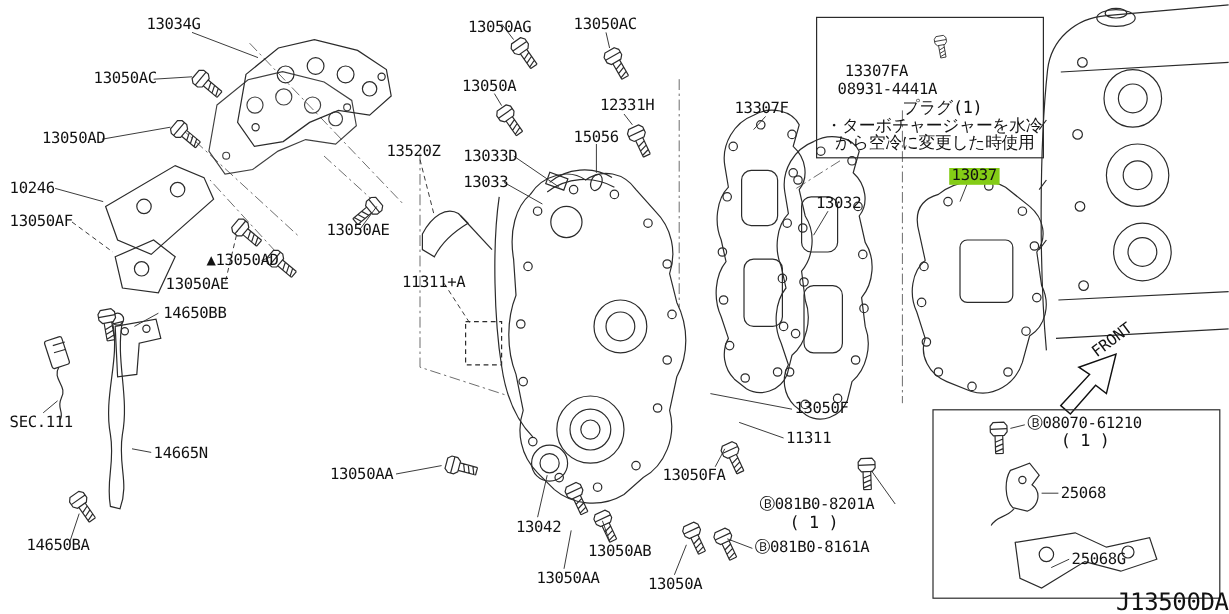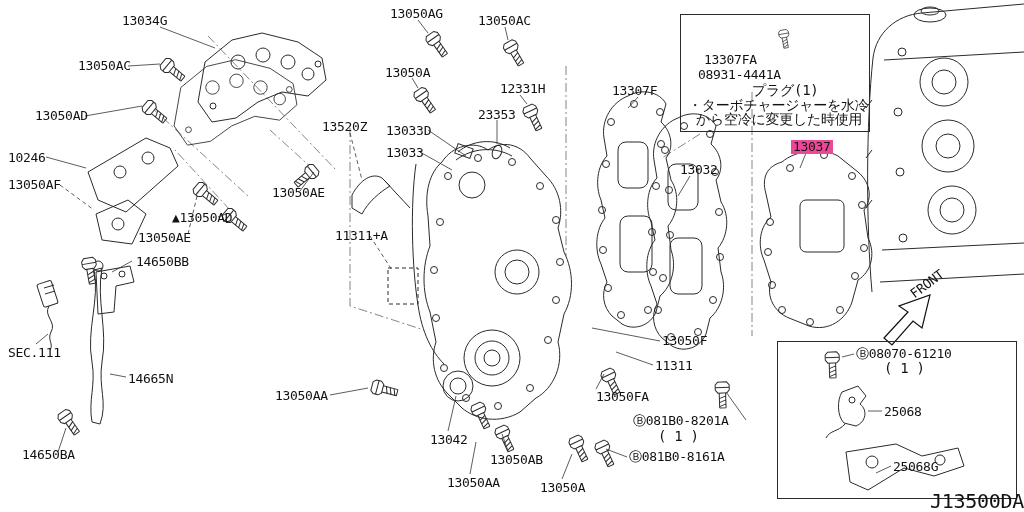--- a/index.html
+++ b/index.html
@@ -265,36 +265,36 @@
 <span class="lbl" style="left:35px;top:109px">13050AD</span>
 <span class="lbl" style="left:8px;top:151px">10246</span>
 <span class="lbl" style="left:8px;top:178px">13050AF</span>
 <span class="lbl" style="left:272px;top:186px">13050AE</span>
 <span class="lbl" style="left:172px;top:211px">▲13050AD</span>
 <span class="lbl" style="left:138px;top:231px">13050AE</span>
 <span class="lbl" style="left:136px;top:255px">14650BB</span>
 <span class="lbl" style="left:8px;top:346px">SEC.111</span>
 <span class="lbl" style="left:128px;top:372px">14665N</span>
 <span class="lbl" style="left:22px;top:448px">14650BA</span>
-<span class="lbl" style="left:390px;top:7px">13050AG</span>
+<span class="lbl" style="left:390px;top:17px">13050AG</span>
 <span class="lbl" style="left:385px;top:66px">13050A</span>
 <span class="lbl" style="left:478px;top:14px">13050AC</span>
 <span class="lbl" style="left:500px;top:82px">12331H</span>
 <span class="lbl" style="left:322px;top:120px">13520Z</span>
 <span class="lbl" style="left:386px;top:124px">13033D</span>
 <span class="lbl" style="left:386px;top:146px">13033</span>
-<span class="lbl" style="left:478px;top:108px">23353</span>
+<span class="lbl" style="left:478px;top:108px">15056</span>
 <span class="lbl" style="left:335px;top:229px">11311+A</span>
 <span class="lbl" style="left:612px;top:84px">13307F</span>
 <span class="lbl" style="left:680px;top:163px">13032</span>
-<span class="lbl hl" style="left: 791px; top: 140px; background: #ec4899;">13037</span>
+<span class="lbl hl" style="left: 791px; top: 140px; background: #84cc16;">13037</span>
 <span class="lbl" style="left:662px;top:334px">13050F</span>
 <span class="lbl" style="left:655px;top:359px">11311</span>
 <span class="lbl" style="left:275px;top:389px">13050AA</span>
-<span class="lbl" style="left:596px;top:390px">13050FA</span>
+<span class="lbl" style="left:552px;top:390px">13050FA</span>
 <span class="lbl" style="left:430px;top:433px">13042</span>
 <span class="lbl" style="left:490px;top:453px">13050AB</span>
 <span class="lbl" style="left:447px;top:476px">13050AA</span>
 <span class="lbl" style="left:540px;top:481px">13050A</span>
 <span class="lbl" style="left:633px;top:414px">Ⓑ081B0-8201A</span>
 <span class="lbl sm" style="left:658px;top:430px">( 1 )</span>
 <span class="lbl" style="left:629px;top:450px">Ⓑ081B0-8161A</span>
 <span class="lbl" style="left:856px;top:347px">Ⓑ08070-61210</span>
 <span class="lbl sm" style="left:884px;top:362px">( 1 )</span>
 <span class="lbl" style="left:884px;top:405px">25068</span>

